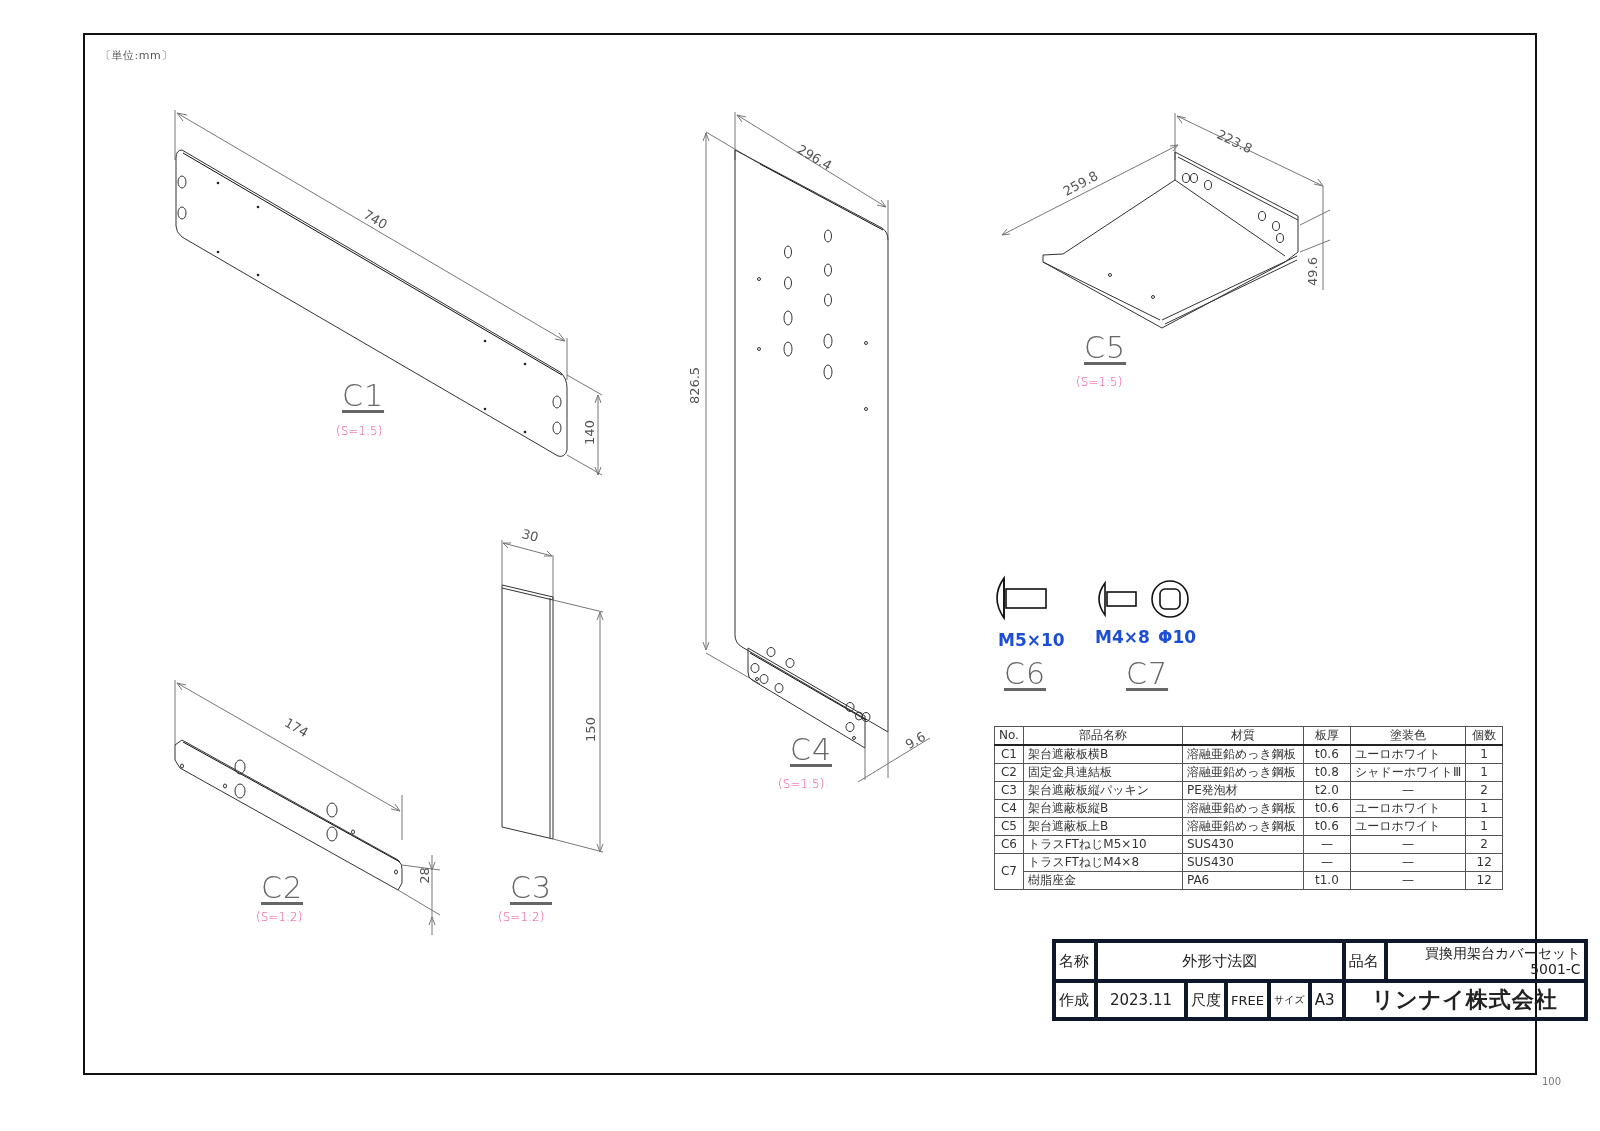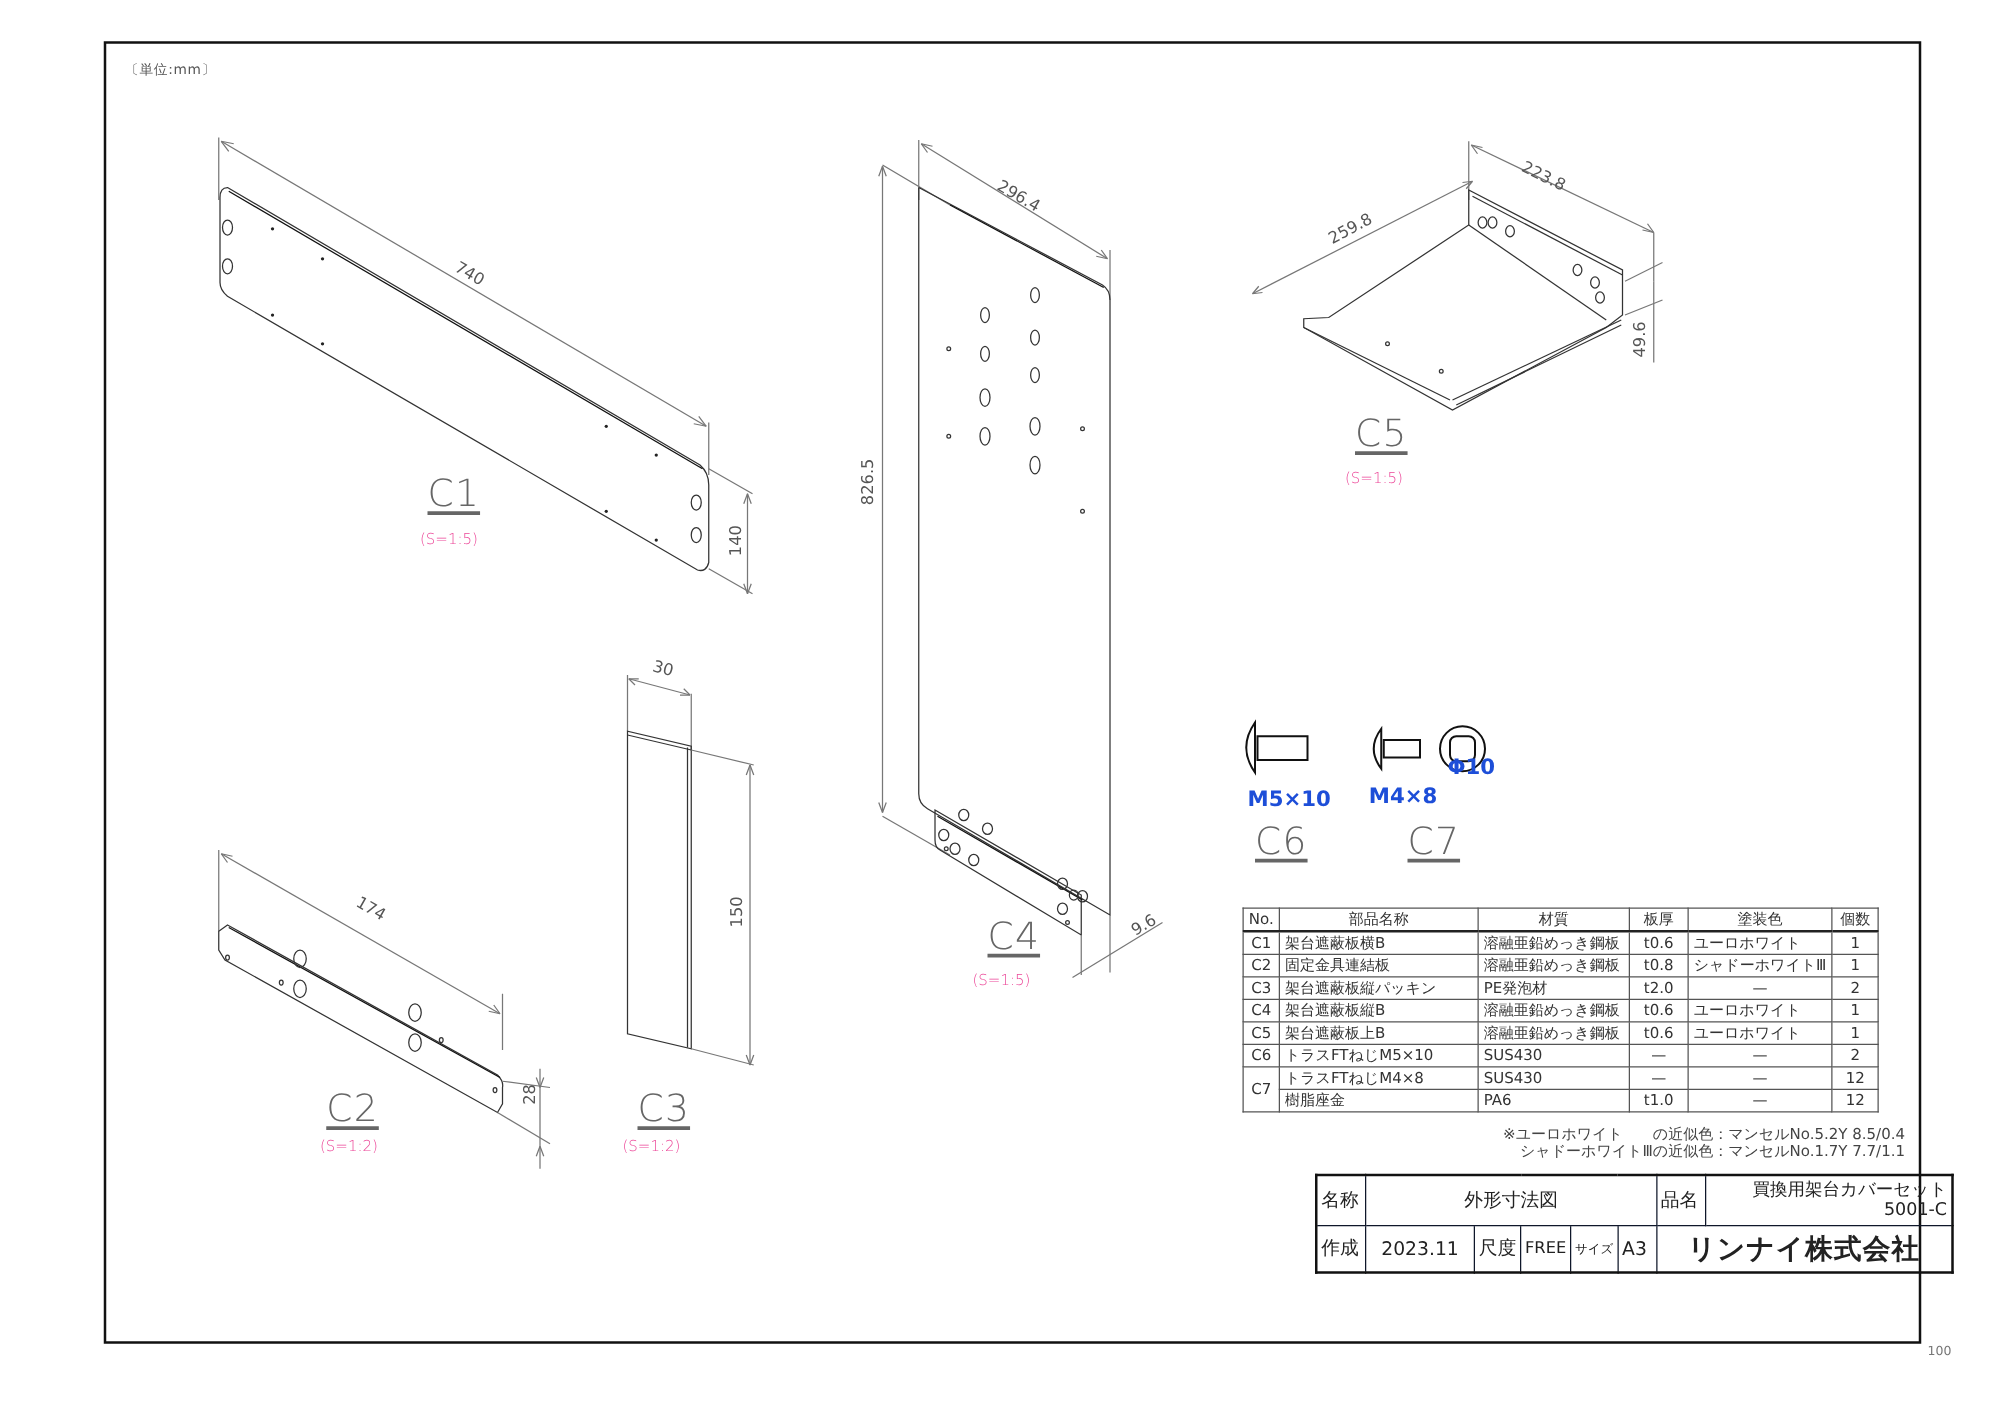--- a/index.html
+++ b/index.html
@@ -12,21 +12,21 @@
   .scale{font-size:12px;color:#ec4899;}
   .dim{position:absolute;font-size:13px;color:#555;white-space:nowrap;}
   .note{font-size:17px;color:#1d4ed8;font-weight:bold;}
   svg{position:absolute;left:0;top:0;}
   table.parts{position:absolute;left:994px;top:726px;border-collapse:collapse;font-size:12px;color:#333;}
   table.parts td,table.parts th{border:1px solid #555;padding:0 4px;height:17px;line-height:17px;font-weight:normal;white-space:nowrap;}
   table.parts thead th{border-bottom:2px solid #222;text-align:center;}
   .c{text-align:center;}
   .notes{position:absolute;right:76px;top:900px;font-size:12px;color:#444;text-align:right;line-height:14px;}
   table.title{position:absolute;left:1052px;top:939px;border-collapse:collapse;border:2px solid #111;font-size:15px;color:#222;}
-  table.title td{border:1px solid #0f172a;padding:0 3px;white-space:nowrap;}
+  table.title td{border:4px solid #0f172a;padding:0 3px;white-space:nowrap;}
   .corp{font-size:22px;font-weight:bold;letter-spacing:1px;border-radius:12px;}
   .pageno{position:absolute;left:1518px;top:1076px;font-size:10px;color:#777;margin-left:24px;}
 </style>
 </head>
 <body>
 
 <div id="sheet">
   <div class="frame"></div>
   <div class="unit">〔単位:mm〕</div>
 
@@ -207,21 +207,21 @@
 
   <span class="dim" style="left:1062px;top:176px;transform:rotate(-28deg);">259.8</span>
   <span class="dim" style="left:1216px;top:134px;transform:rotate(26deg);">223.8</span>
   <span class="dim" style="left:1298px;top:264px;transform:rotate(-90deg);">49.6</span>
   <span class="label big" style="left:1084px;top:330px;">C5</span>
   <span class="label scale" style="left:1076px;top:375px;">(S=1:5)</span>
 
   <span class="label note" style="left:998px;top:630px;">M5×10</span>
   <span class="label big" style="left:1004px;top:656px;">C6</span>
   <span class="label note" style="left:1095px;top:627px;">M4×8</span>
-  <span class="label note" style="left:1158px;top:604px;">Φ10</span>
+  <span class="label note" style="left:1158px;top:627px;">Φ10</span>
   <span class="label big" style="left:1126px;top:656px;">C7</span>
 
   <table class="parts">
     <thead>
       <tr>
         <th style="width:18px">No.</th>
         <th style="width:150px">部品名称</th>
         <th style="width:112px">材質</th>
         <th style="width:38px">板厚</th>
         <th style="width:106px">塗装色</th>
@@ -288,24 +288,20 @@
       <tr>
         <td>樹脂座金</td>
         <td>PA6</td>
         <td class="c">t1.0</td>
         <td class="c">—</td>
         <td class="c">12</td>
       </tr>
     </tbody>
   </table>
 
-  <div class="notes">
-    <div>※ユーロホワイト　　の近似色：マンセルNo.5.2Y 8.5/0.4</div>
-    <div>シャドーホワイトⅢの近似色：マンセルNo.1.7Y 7.7/1.1</div>
-  </div>
 
   <table class="title">
     <tbody>
         <tr style="height:40px">
       <td style="width:32px">名称</td>
       <td colspan="5" style="text-align:center;width:200px">外形寸法図</td>
       <td style="width:32px">品名</td>
       <td style="width:190px;text-align:right;font-size:14px;line-height:16px;">
         <div>買換用架台カバーセット</div>
         <div>5001-C</div>

